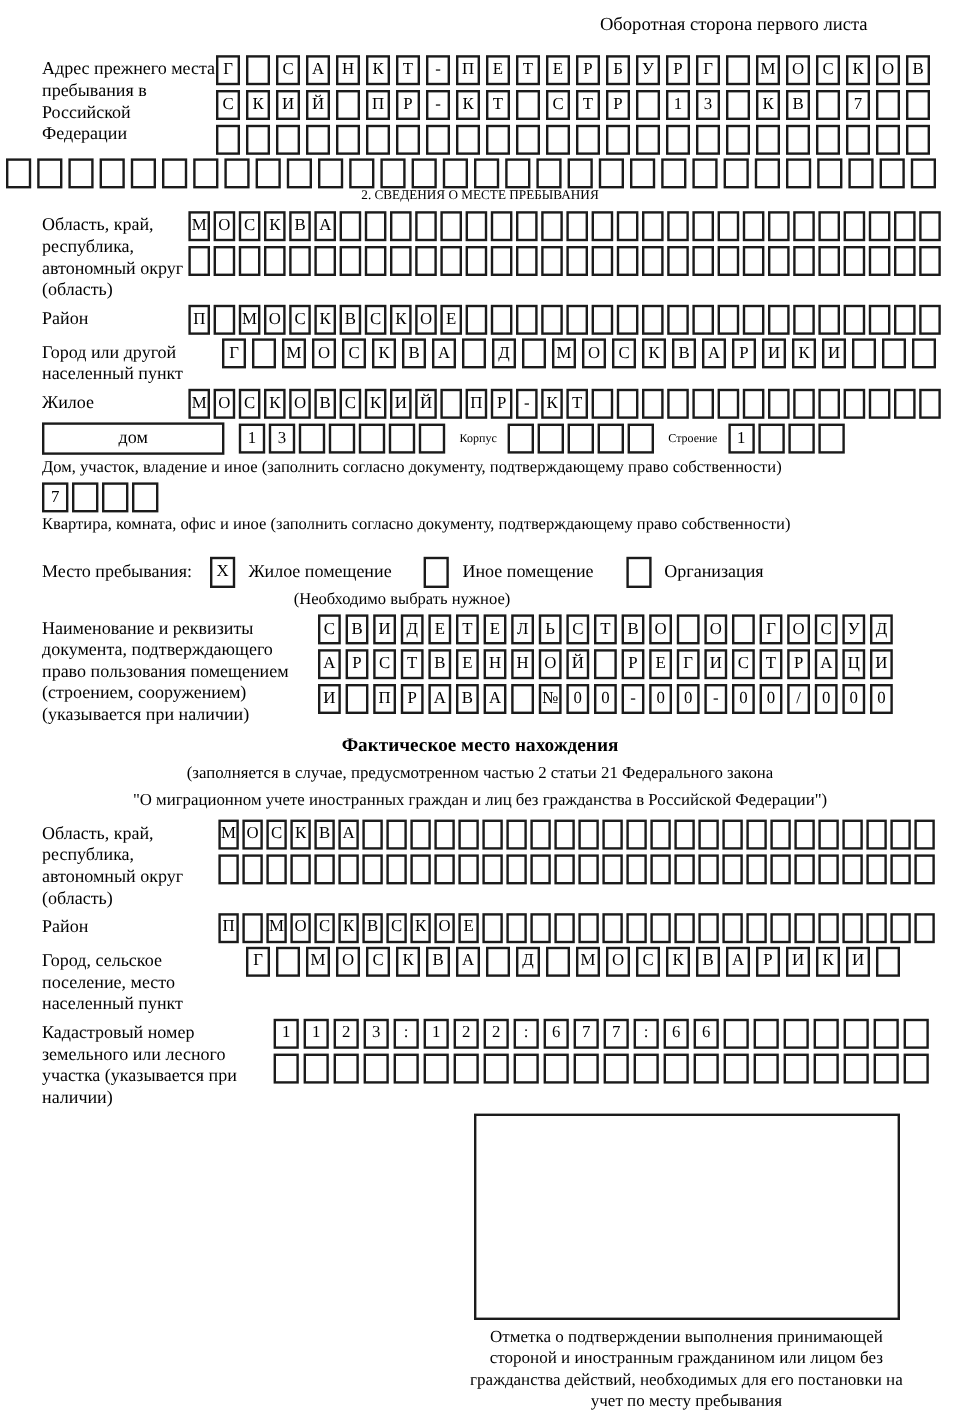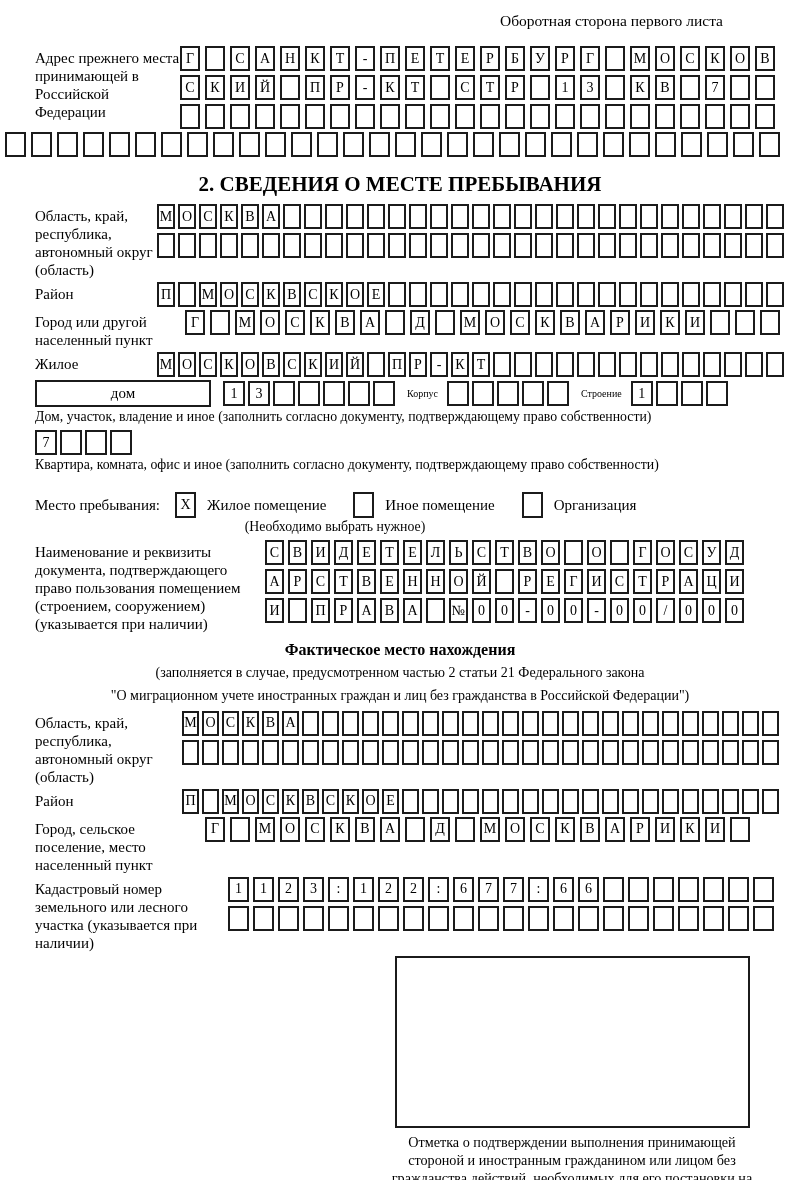--- a/index.html
+++ b/index.html
@@ -24,23 +24,23 @@
   .row-s1 .cell{width:20px;margin-right:5px}
   .row-fw{margin:1px 0 0 5px}
   .row-fw .cell{width:21px;margin-right:5px}
   .row-s2 .cell{width:18px;margin-right:3px}
   .row-s2b .cell{width:17px;margin-right:3px}
   .row-city .cell{width:20px;margin-right:5px}
   .row-doc .cell{width:19px;margin-right:4px}
   .row-kad .cell{width:21px;margin-right:4px}
   .row-house .cell{width:22px;margin-right:3px}
   .note-c{text-align:center;font-size:13.5px;margin:3px 8px 3px}
-  .sec-title{text-align:center;font-weight:bold;font-size:21px;margin:15px 0 7px}
+  .sec-title{text-align:center;font-weight:normal;font-size:11px;margin:0 0 7px}
   .house-row{display:flex;align-items:center;margin:3px 0 2px 35px}
-  .hbox{flex:none;width:176px;height:27px;border:2px solid #1b1b1b;display:flex;
+  .hbox{flex:none;width:152px;height:27px;border:2px solid #1b1b1b;display:flex;
         align-items:center;justify-content:center;margin-right:12px;font-size:15px}
   .abox{width:200px}
   .inline-lab{margin:0 9px;font-size:10px;white-space:nowrap}
   .note-l{margin:2px 0 5px 35px;font-size:13.8px}
   .stay-row{display:flex;align-items:center;margin:19px 0 1px 35px}
   .stay-lab{margin-right:4px}
   .opt{margin-right:16px;white-space:nowrap}
   .cb{flex:none;width:21px;height:26px;border:2px solid #1b1b1b;display:flex;
       align-items:center;justify-content:center;font-size:14px;margin:0 11px}
   .note-choose{width:670px;text-align:center;font-size:13.8px;margin:0 0 5px}
@@ -50,21 +50,21 @@
   .stamp-note{width:382px;margin-left:381px;text-align:center;font-size:14.2px;line-height:1.28}
 </style>
 </head>
 <body>
 
 <div class="page">
 
   <div class="hdr-note">Оборотная сторона первого листа</div>
 
   <div class="f">
-    <div class="fl w-prev">Адрес прежнего места принимающей в Российской Федерации</div>
+    <div class="fl w-prev">Адрес прежнего места пребывания в Российской Федерации</div>
     <div class="fc">
       <div class="cr row-s1">
           <span class="cell">Г</span>
           <span class="cell"></span>
           <span class="cell">С</span>
           <span class="cell">А</span>
           <span class="cell">Н</span>
           <span class="cell">К</span>
           <span class="cell">Т</span>
           <span class="cell">-</span>

